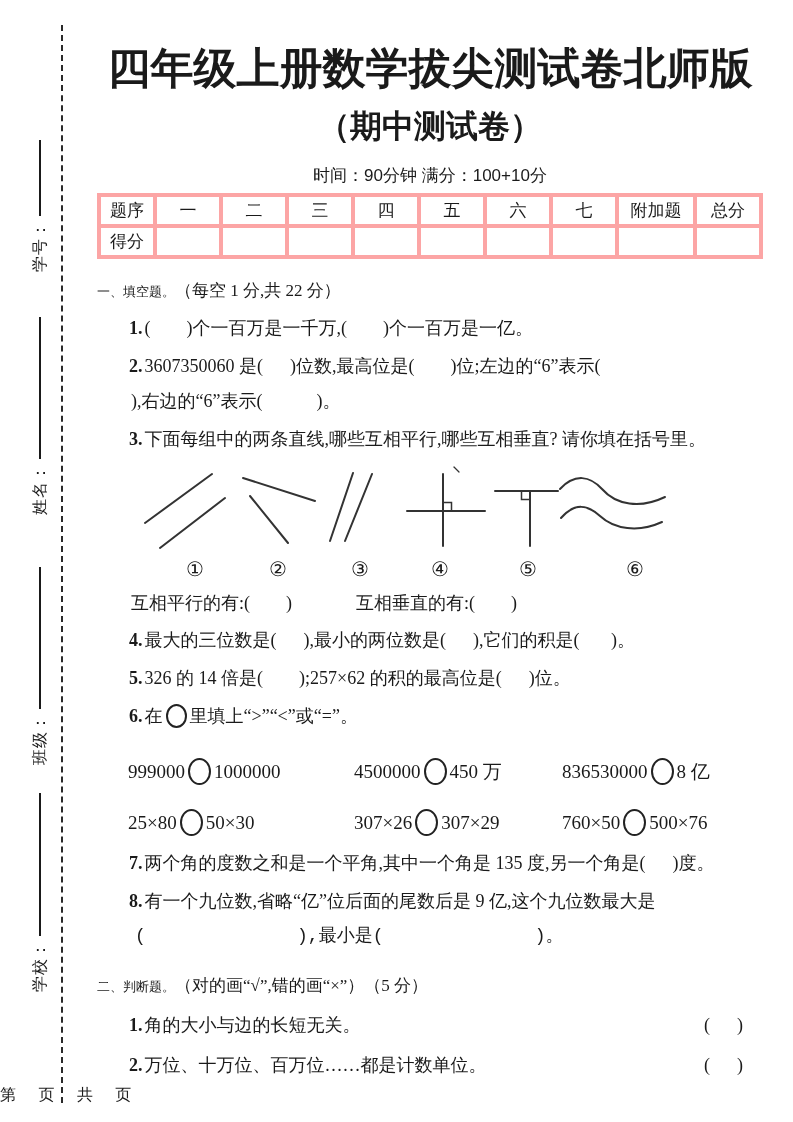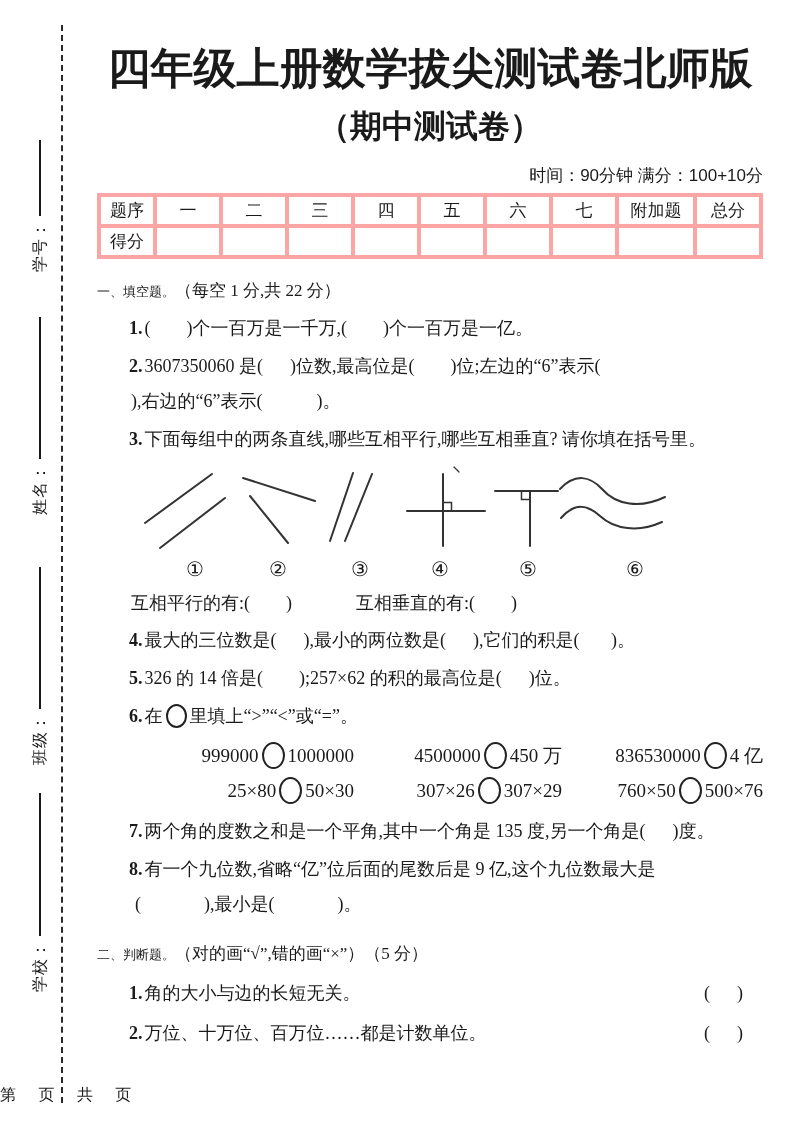--- a/index.html
+++ b/index.html
@@ -27,21 +27,21 @@
     margin-top:40px; text-align:center; white-space:nowrap;
     font-family:"Liberation Sans", sans-serif; font-weight:bold;
     font-size:43px;
   }
   .subtitle {
     margin-top:7px; text-align:center;
     font-family:"Liberation Sans", sans-serif; font-weight:bold;
     font-size:32px;
   }
   .info {
-    margin-top:15px; margin-bottom:6px; text-align:right;
+    margin-top:15px; margin-bottom:6px; text-align:center;
     font-family:"Liberation Sans", sans-serif; font-size:17px;
   }
   table.score { width:100%; border-collapse:collapse; table-layout:fixed;
     font-size:17px; text-align:center; }
   table.score th, table.score td {
     border:4px solid #fca5a5; height:31px; font-weight:normal;
     font-family:"Liberation Sans", sans-serif; padding:0 2px;
   }
   col.c-first { width:56px; } col.c-extra { width:78px; }
   
@@ -51,21 +51,21 @@
   .q { padding-left:32px; margin-top:3px; font-size:18px; line-height:35px; }
   .qnum { font-weight:bold; padding-right:2px; }
   .pre { white-space:pre-wrap; }
   
   .figures { margin-left:33px; margin-top:4px; display:block; }
   .fig-labels { position:relative; height:27px; font-size:20px; }
   .fig-labels span { position:absolute; transform:translateX(-50%); }
   .q3-answers { display:flex; padding-left:34px; gap:64px; font-size:18px; line-height:34px; margin-top:2px; }
   
   .cmp-row { display:grid; grid-template-columns:226px 208px 1fr;
-    padding-left:31px; margin-top:8px; align-items:center; font-size:19px;text-align:right; }
+    padding-left:31px; margin-top:24px; align-items:center; font-size:19px; }
   .circle { display:inline-block; width:23px; height:27px;
     border:2px solid #222; border-radius:50%; vertical-align:-7px; margin:0 3px; }
   .circle.sm { width:21px; height:24px; vertical-align:-6px; }
   
   .j-row { display:flex; justify-content:space-between;
     padding-left:32px; padding-right:20px; margin-top:4px;
     font-size:18px; line-height:36px; }
   .footer {
     position:absolute; left:0; right:0; bottom:16px; text-align:left;
     font-size:16px; letter-spacing:9px;
@@ -212,35 +212,35 @@
       <span class="qnum">5.</span><span class="pre">326 的 14 倍是(        );257×62 的积的最高位是(      )位。</span>
     </div>
 
     <div class="q">
       <span class="qnum">6.</span><span class="pre">在</span><span class="circle sm"></span><span class="pre">里填上“&gt;”“&lt;”或“=”。</span>
     </div>
 
     <div class="cmp-row">
       <span><span class="pre">999000</span><span class="circle"></span><span class="pre">1000000</span></span>
       <span><span class="pre">4500000</span><span class="circle"></span><span class="pre">450 万</span></span>
-      <span><span class="pre">836530000</span><span class="circle"></span><span class="pre">4 亿</span></span>
+      <span><span class="pre">836530000</span><span class="circle"></span><span class="pre">8 亿</span></span>
     </div>
     <div class="cmp-row">
       <span><span class="pre">25×80</span><span class="circle"></span><span class="pre">50×30</span></span>
       <span><span class="pre">307×26</span><span class="circle"></span><span class="pre">307×29</span></span>
       <span><span class="pre">760×50</span><span class="circle"></span><span class="pre">500×76</span></span>
     </div>
 
     <div class="q" style="margin-top:10px;">
       <span class="qnum">7.</span><span class="pre">两个角的度数之和是一个平角,其中一个角是 135 度,另一个角是(      )度。</span>
     </div>
 
     <div class="q">
       <div><span class="qnum">8.</span><span class="pre">有一个九位数,省略“亿”位后面的尾数后是 9 亿,这个九位数最大是</span></div>
-      <div style="padding-left:6px;"><span class="pre">(              ),最小是(              )。</span></div>
+      <div style="padding-left:6px;font-family:Liberation Mono, monospace;"><span class="pre">(              ),最小是(              )。</span></div>
     </div>
 
     <div class="sec">
       <span class="sec-title">二、判断题。</span><span class="sec-note pre">（对的画“√”,错的画“×”）（5 分）</span>
     </div>
 
     <div class="j-row">
       <span><span class="qnum">1.</span><span class="pre">角的大小与边的长短无关。</span></span>
       <span class="pre">(      )</span>
     </div>

